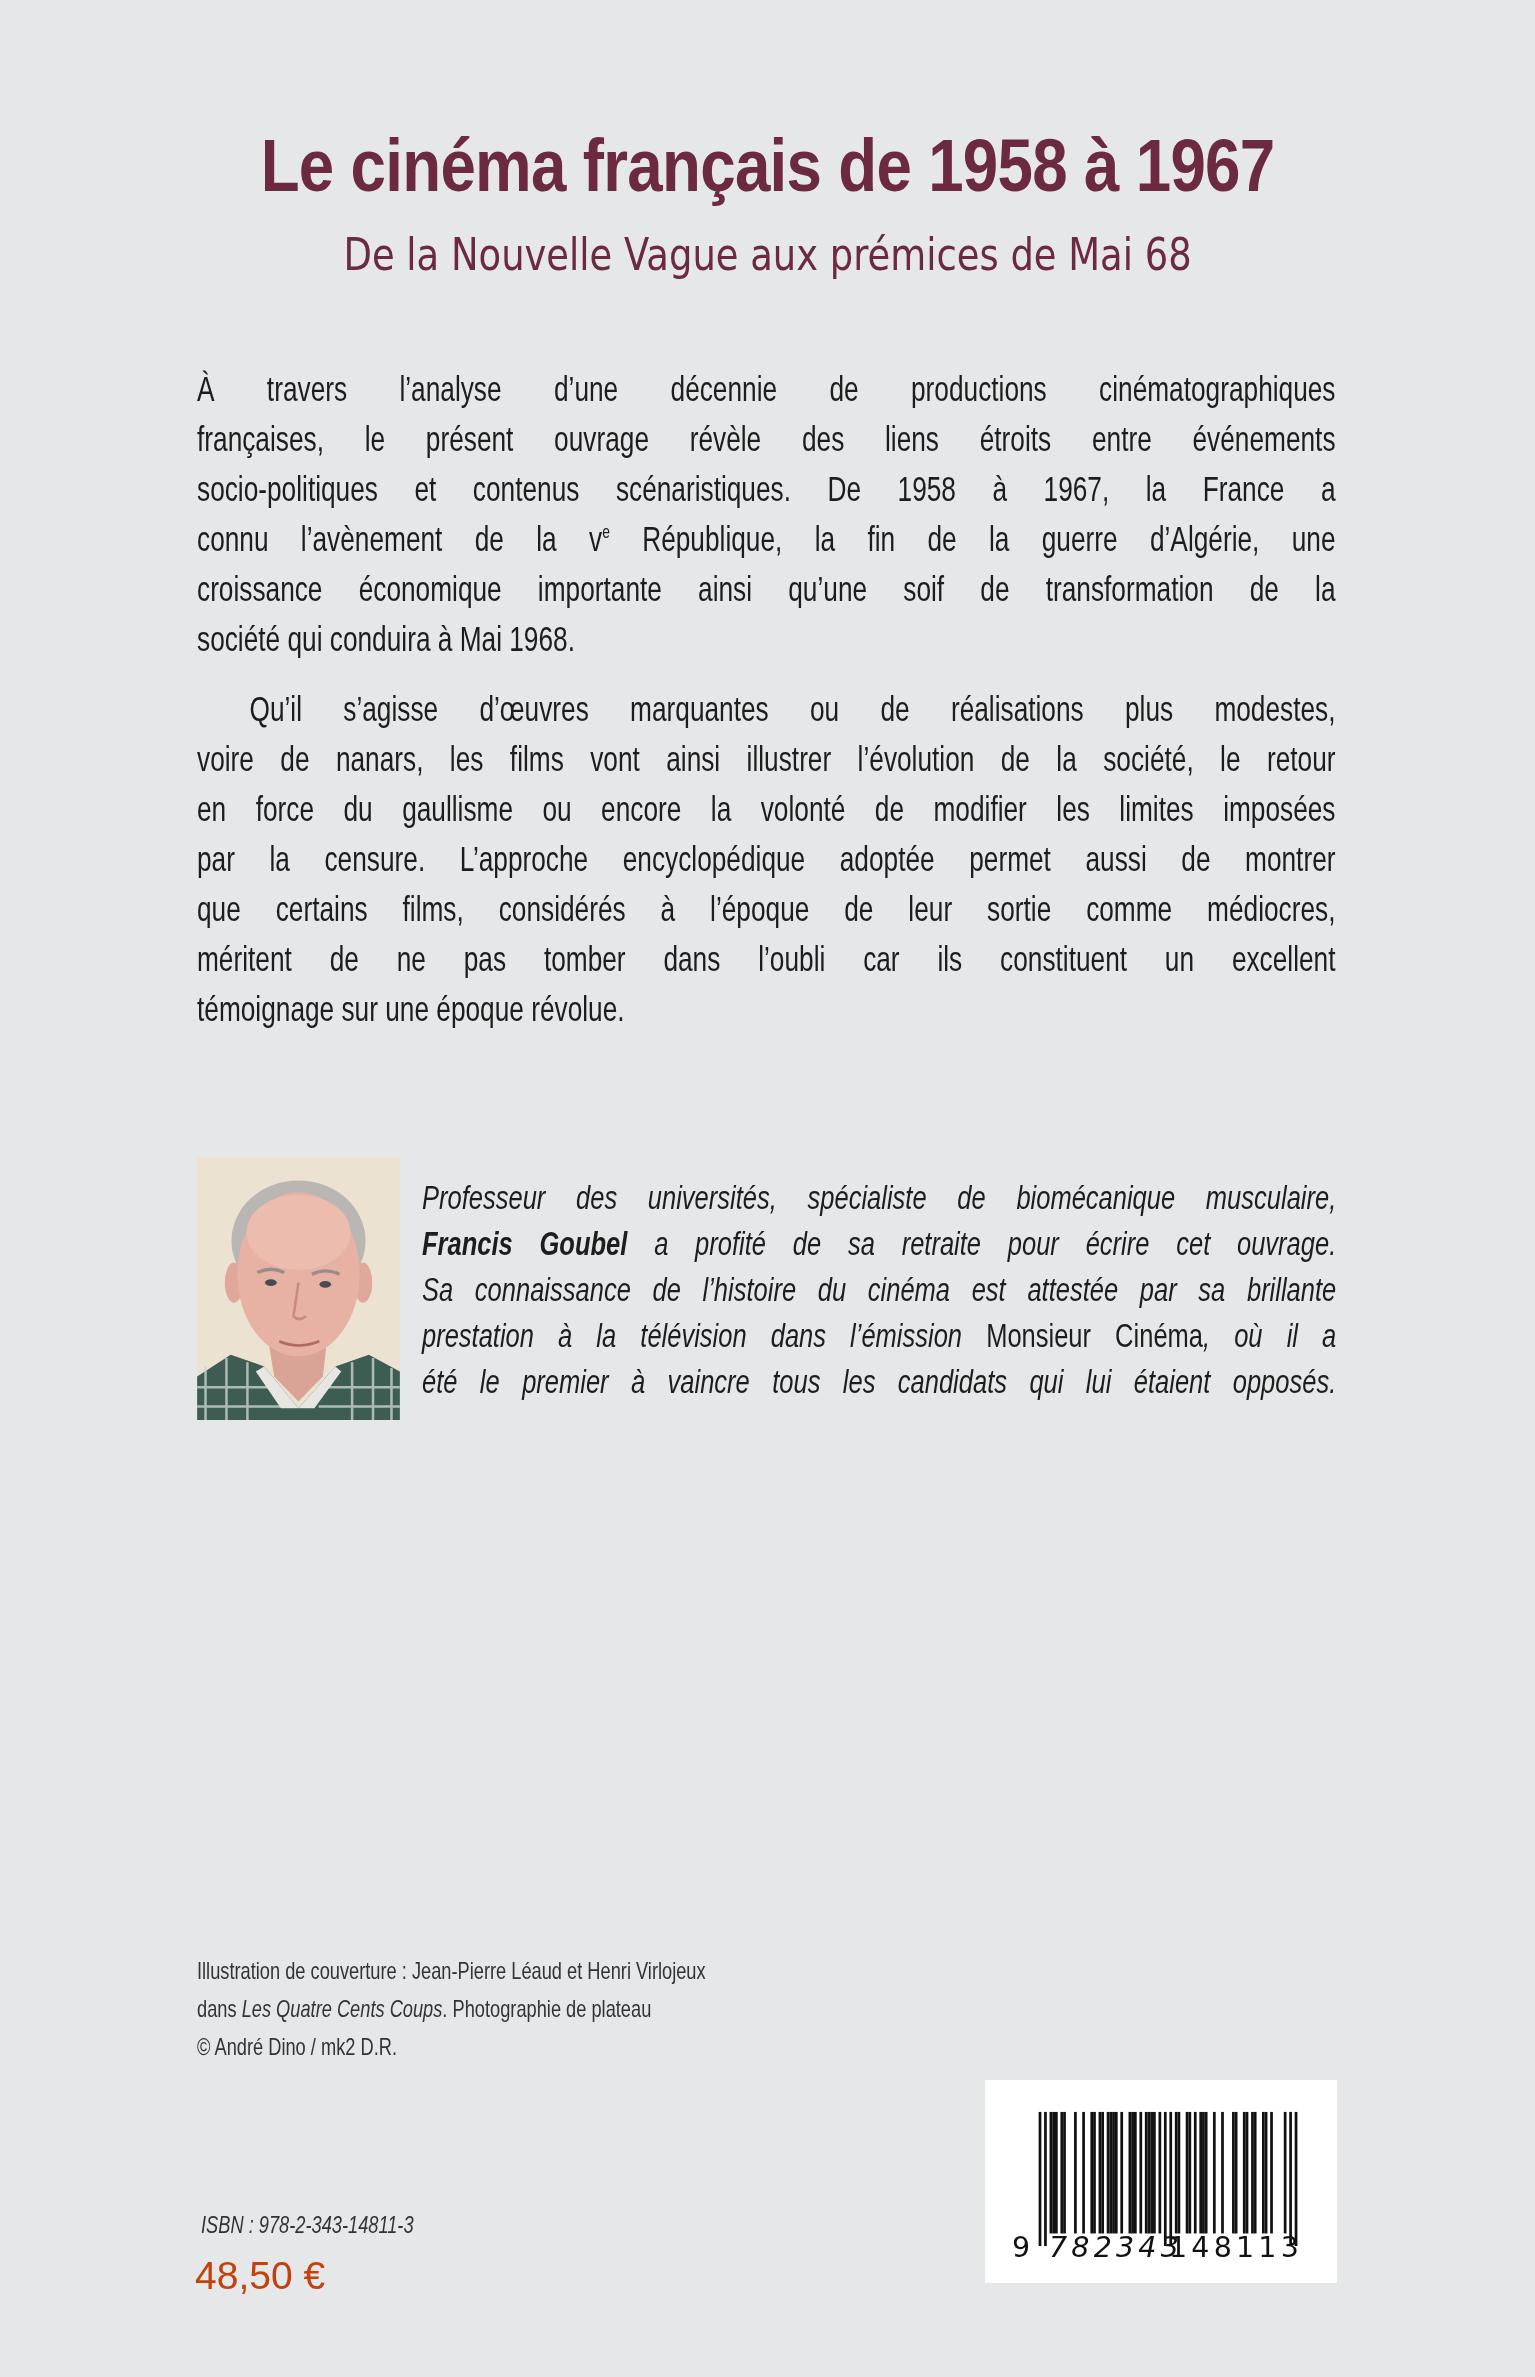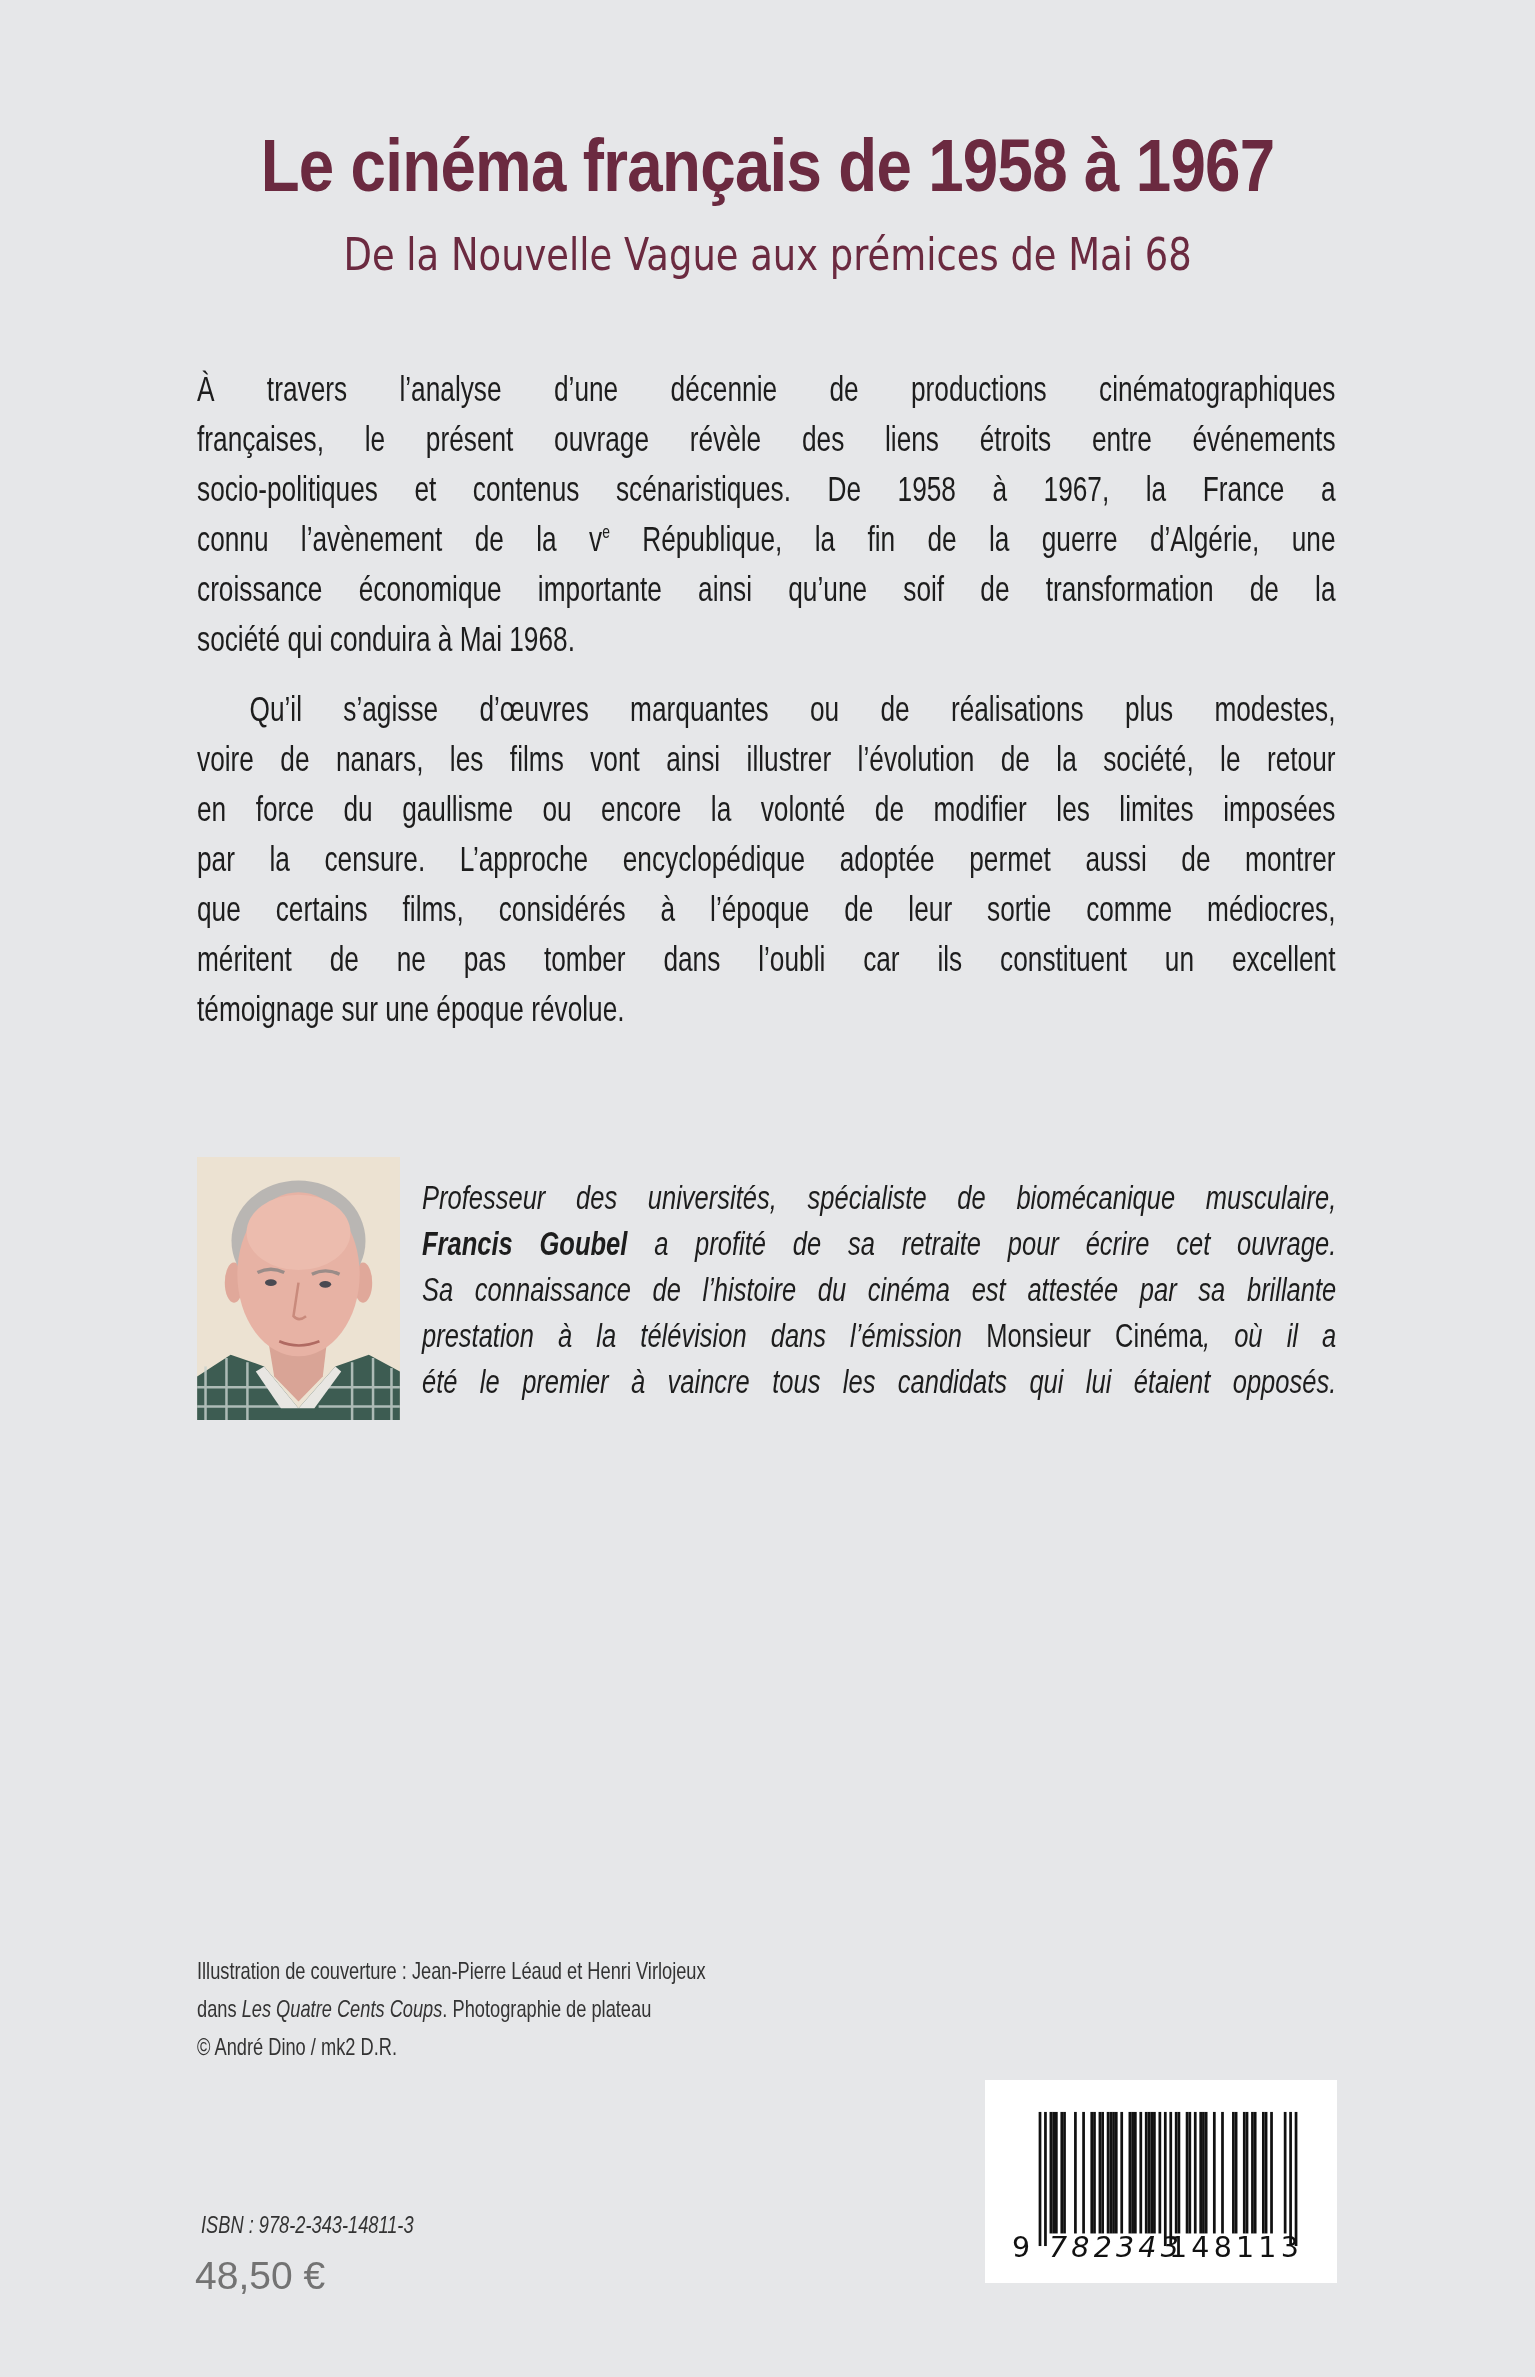--- a/index.html
+++ b/index.html
@@ -65,21 +65,21 @@
     width: 839px; transform: scaleX(0.76); transform-origin: 0 0;
     color: #333; font-size: 24px; line-height: 38px;
   }
   .credits .line { display: block; white-space: nowrap; }
   .isbn-wrap { left: 201px; top: 2208px; font-style: italic; }
   .isbn {
     transform: scaleX(0.76); transform-origin: 0 0;
     color: #333; font-size: 24px; line-height: 34px; white-space: nowrap;
   }
   .price {
-    left: 195px; top: 2252px; color: #737373;
+    left: 195px; top: 2252px; color: #c2410c;
     font-size: 39px; line-height: 47px; white-space: nowrap;
   }
   .barcode-box {
     left: 985px; top: 2080px; width: 352px; height: 203px;
     background: #ffffff;
   }
   .barcode-digits {
     position: absolute; left: 0; top: 151px; width: 352px; height: 34px;
     font-family: "DejaVu Sans", sans-serif; font-size: 28.5px; color: #111;
   }

